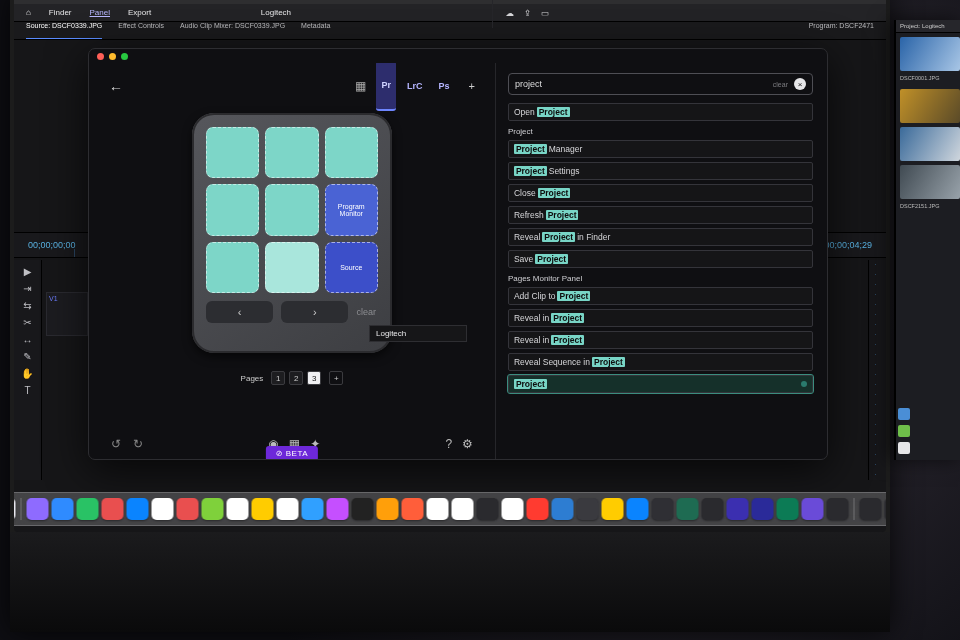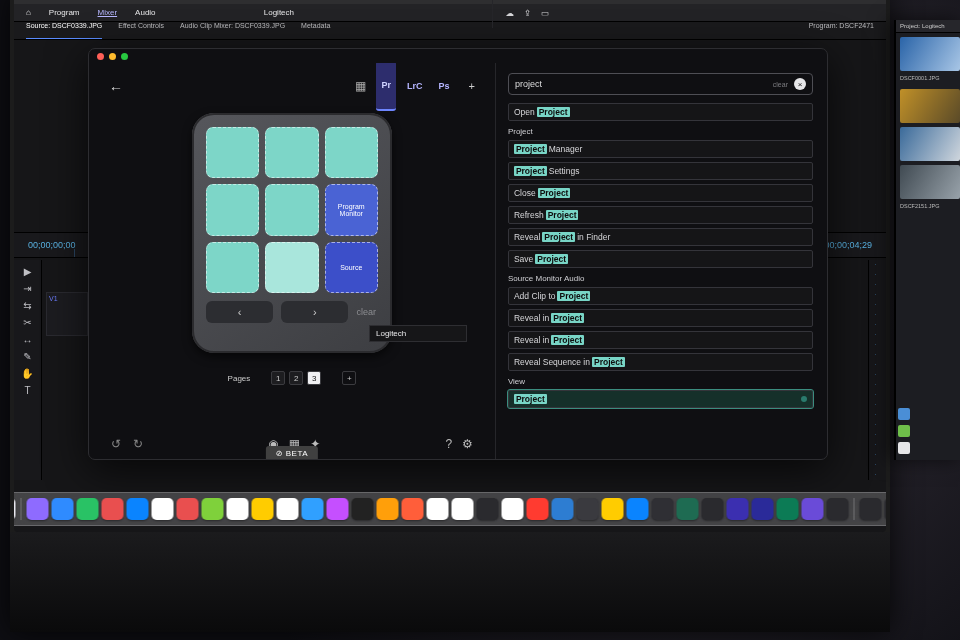--- a/index.html
+++ b/index.html
@@ -42,30 +42,30 @@
   .key{ border-radius:7px; border:1.5px dashed rgba(255,255,255,.55); display:flex; align-items:center; justify-content:center; font-size:7px; text-align:center; color:#fff; padding:2px;}
   .key.teal{ background:#7dd6c8;}
   .key.tealL{ background:#a9e6dc;}
   .key.blue{ background:#4a63d4;}
   .key.blueD{ background:#3c4fc9;}
   .navrow{ display:flex; gap:8px; margin-top:8px; align-items:center;}
   .navbtn{ flex:1; height:22px; background:#2c2d31; border-radius:6px; color:#ccc; display:flex;align-items:center;justify-content:center; font-size:11px;}
   .logo{ color:#8c8d91; font-size:9px; margin-left:auto; padding-right:2px;}
   .tooltip{ position:absolute; left:280px; top:262px; background:#161618; color:#e8e8ea; font-size:8px; padding:3px 60px 3px 6px; border:1px solid #2e2e32; }
 
-  .pages{ margin:18px auto 0; display:flex; align-items:center; gap:21px; font-size:8px; color:#ccc;}
+  .pages{ margin:18px auto 0; display:flex; align-items:center; gap:8px; font-size:8px; color:#ccc;}
   .pages .pg{ width:14px;height:14px; background:#1d1d20; border:1px solid #3b3b3f; display:flex;align-items:center;justify-content:center; border-radius:2px;}
   .pages .pg.cur{ background:#f0f0f2; color:#111;}
   .pages .add{ border:1px solid #3b3b3f;width:14px;height:14px;display:flex;align-items:center;justify-content:center;border-radius:2px;}
 
   .bottom-ctrls{ position:absolute; left:0; right:0; bottom:8px; display:flex; align-items:center; padding:0 22px;}
   .bc-left{display:flex;gap:12px;color:#888;font-size:12px;}
   .bc-mid{margin:0 auto;display:flex;gap:10px;color:#bbb;font-size:12px;}
   .bc-right{display:flex;gap:10px;color:#bbb;font-size:12px;}
-  .beta{ position:absolute; left:50%; bottom:-2px; transform:translateX(-50%); background:#404040; color:#fff; font-size:8px; padding:3px 10px; border-radius:3px; letter-spacing:.5px;}
+  .beta{ position:absolute; left:50%; bottom:-2px; transform:translateX(-50%); background:#6d28d9; color:#fff; font-size:8px; padding:3px 10px; border-radius:3px; letter-spacing:.5px;}
 
   
   .right{ width:45%; border-left:1px solid #26262a; padding:10px 14px 10px 12px; overflow-y:auto; font-size:8.5px; color:#d7d7da;}
   .search{ display:flex; align-items:center; gap:6px; border:1px solid #4e4e54; border-radius:4px; padding:4px 6px; margin-bottom:8px;}
   .search input{ flex:1; background:transparent; border:none; color:#ddd; font-size:9px; outline:none;}
   .search .clear{ color:#7c7c80; font-size:7px;}
   .search .x{ width:12px;height:12px;border-radius:50%;background:#e6e6e8;color:#111;display:flex;align-items:center;justify-content:center;font-size:8px;}
 
   .group-h{ margin:6px 0 4px; font-size:8px; color:#cfcfd3;}
   .cmd{ border:1px solid #34343a; border-radius:2px; padding:3px 5px; margin-bottom:4px; display:flex; align-items:center; gap:2px; background:#151517;}
@@ -105,23 +105,23 @@
 
 <div class="laptop">
   <div class="screen">
 
     <div class="menubar">
       <span class="apple"></span>
     </div>
 
     <div class="toolbar">
       <span>⌂</span>
-      <span>Program</span>
-      <span class="edit">Mixer</span>
-      <span>Audio</span>
+      <span>Finder</span>
+      <span class="edit">Panel</span>
+      <span>Export</span>
       <span style="margin:1px auto">Logitech</span>
       <div class="right">
         <span>☁</span>
         <span>⇪</span>
         <span>▭</span>
       </div>
     </div>
 
     <div class="panelrow">
       <span class="sel">Source: DSCF0339.JPG</span>
@@ -229,26 +229,25 @@
           </div>
           <div id="cmds">
               <div class="cmd">Open <span class="hl">Project</span></div>
               <div class="group-h">Project</div>
               <div class="cmd"><span class="hl">Project</span> Manager</div>
               <div class="cmd"><span class="hl">Project</span> Settings</div>
               <div class="cmd">Close <span class="hl">Project</span></div>
               <div class="cmd">Refresh <span class="hl">Project</span></div>
               <div class="cmd">Reveal <span class="hl">Project</span> in Finder</div>
               <div class="cmd">Save <span class="hl">Project</span></div>
-              <div class="group-h">Source Monitor Audio</div>
+              <div class="group-h">Pages Monitor Panel</div>
               <div class="cmd">Add Clip to <span class="hl">Project</span></div>
               <div class="cmd">Reveal in <span class="hl">Project</span></div>
               <div class="cmd">Reveal in <span class="hl">Project</span></div>
               <div class="cmd">Reveal Sequence in <span class="hl">Project</span></div>
-              <div class="group-h">View</div>
               <div class="cmd picked">
                 <span class="hl">Project</span>
                 <span class="spot"></span>
               </div>
             </div>
         </div>
       </div>
     </div>
 
     <div class="dock" id="dock">

